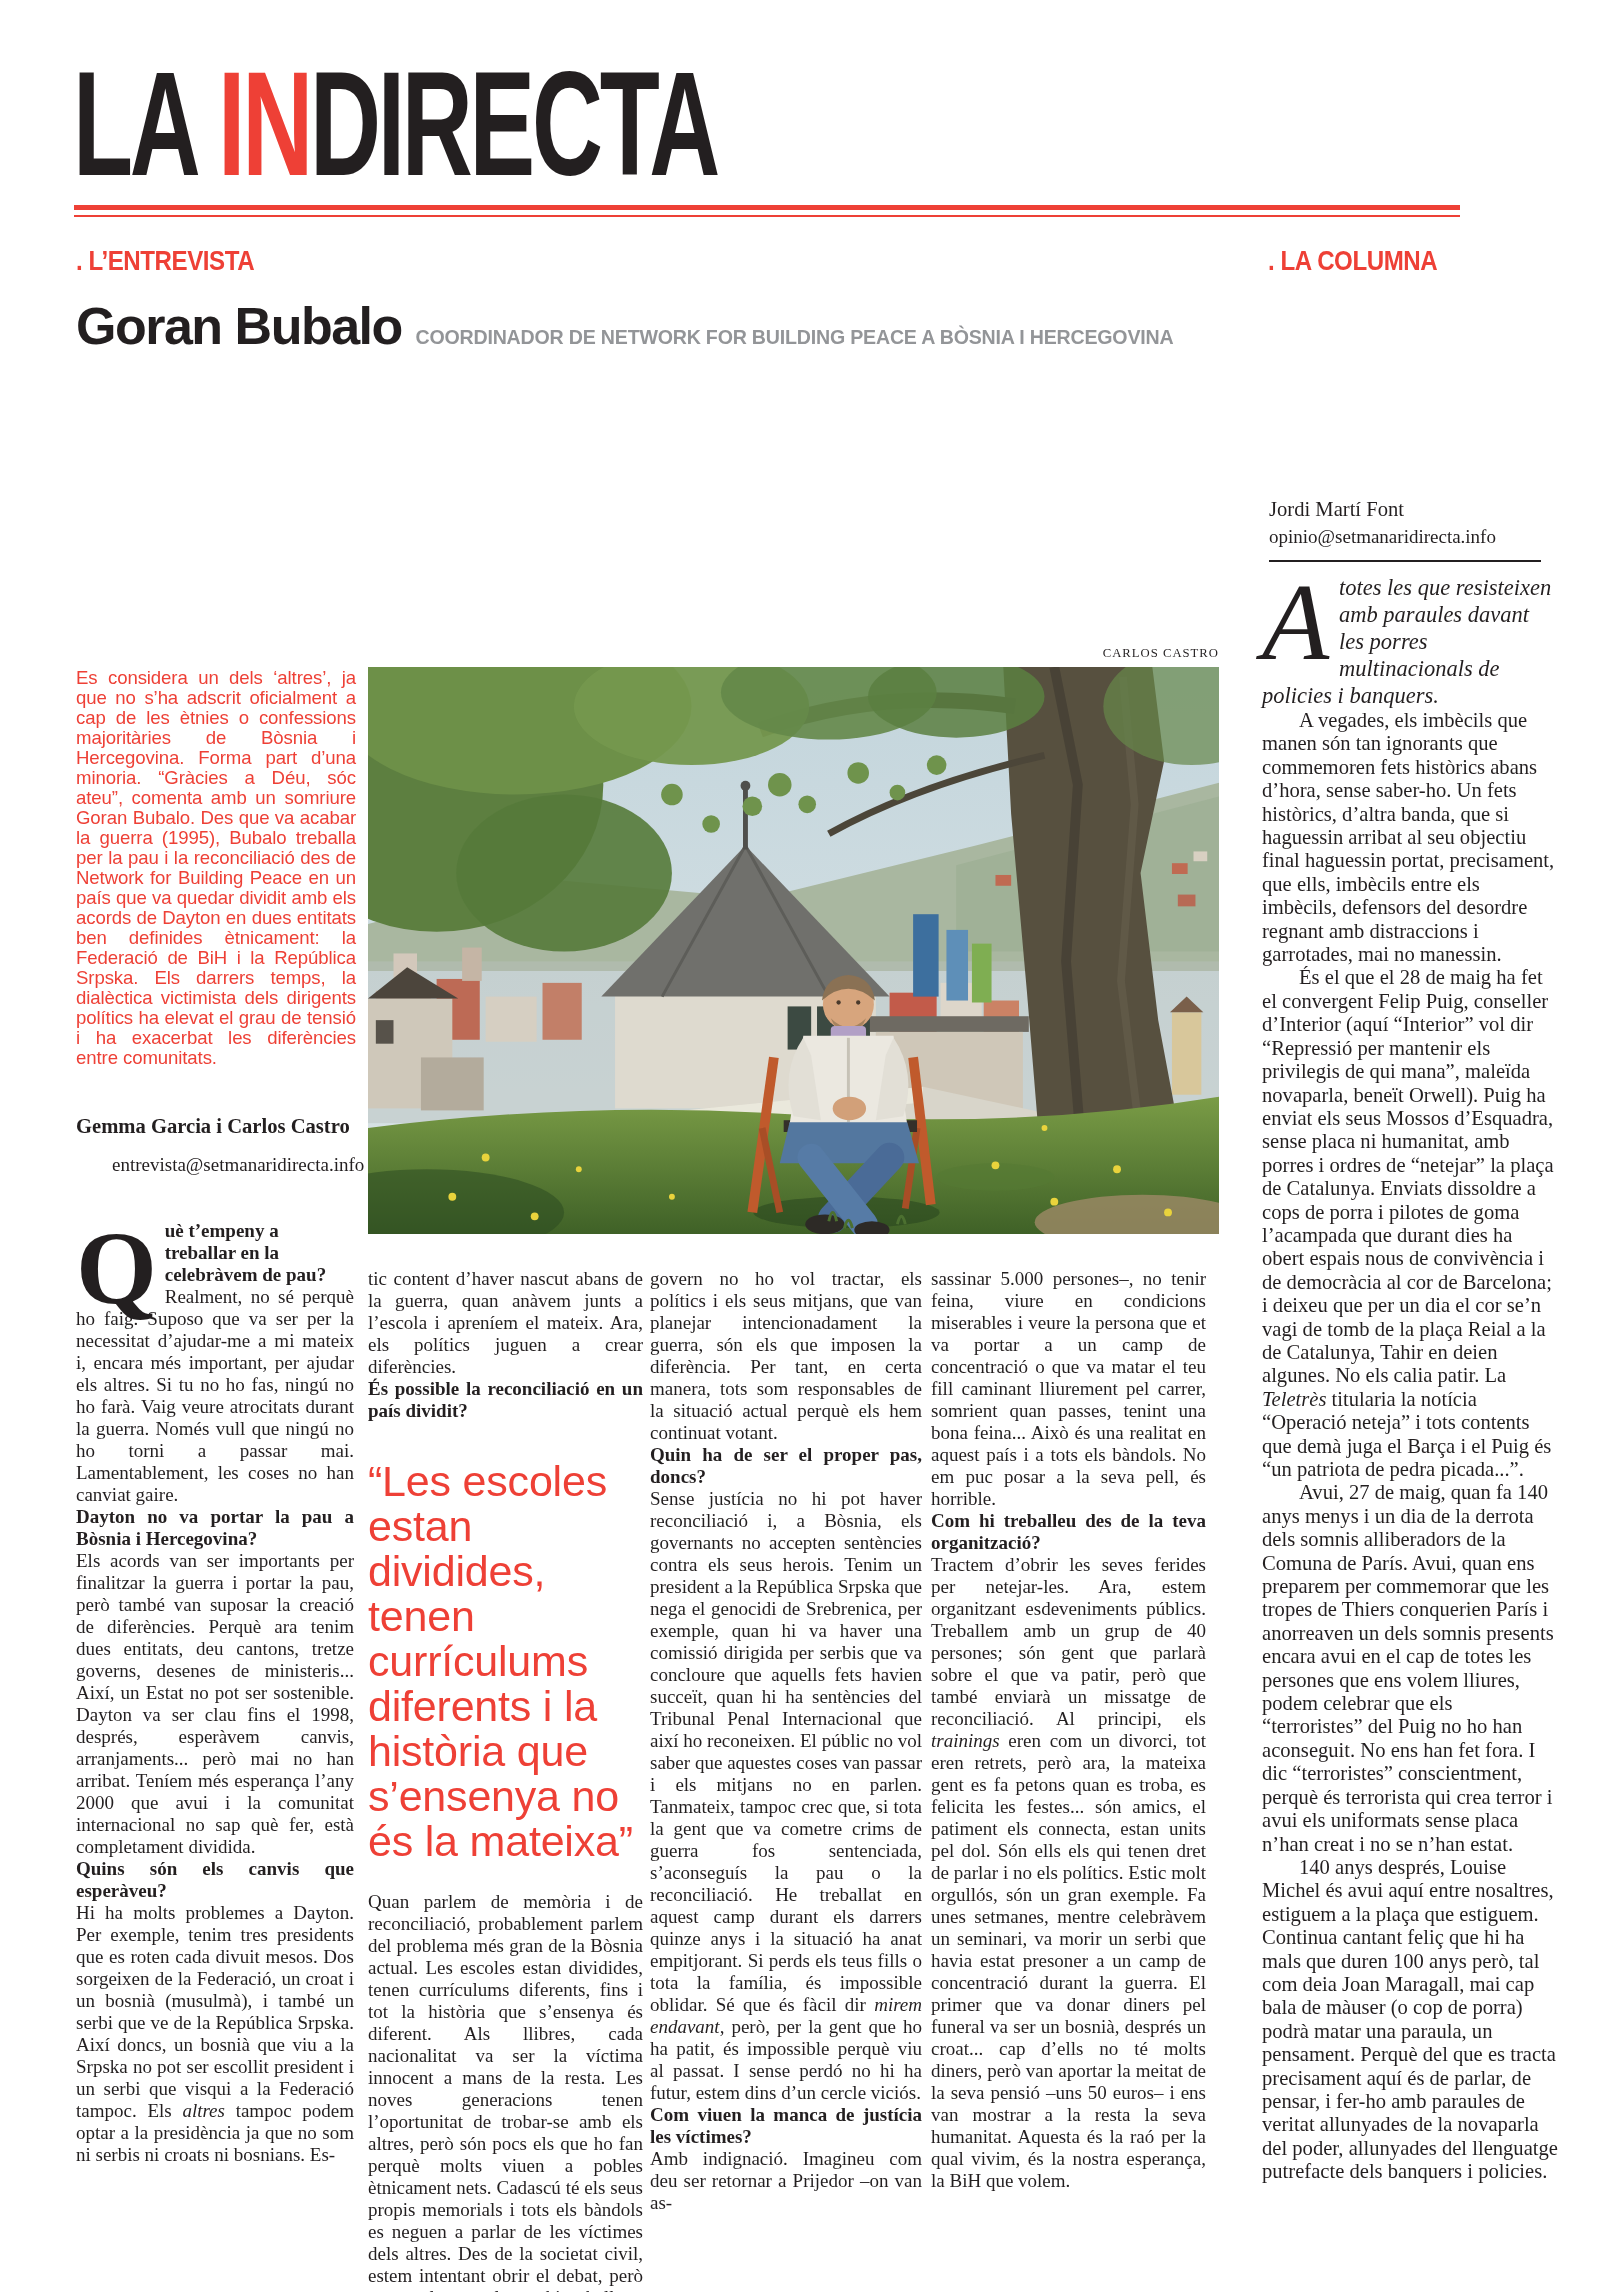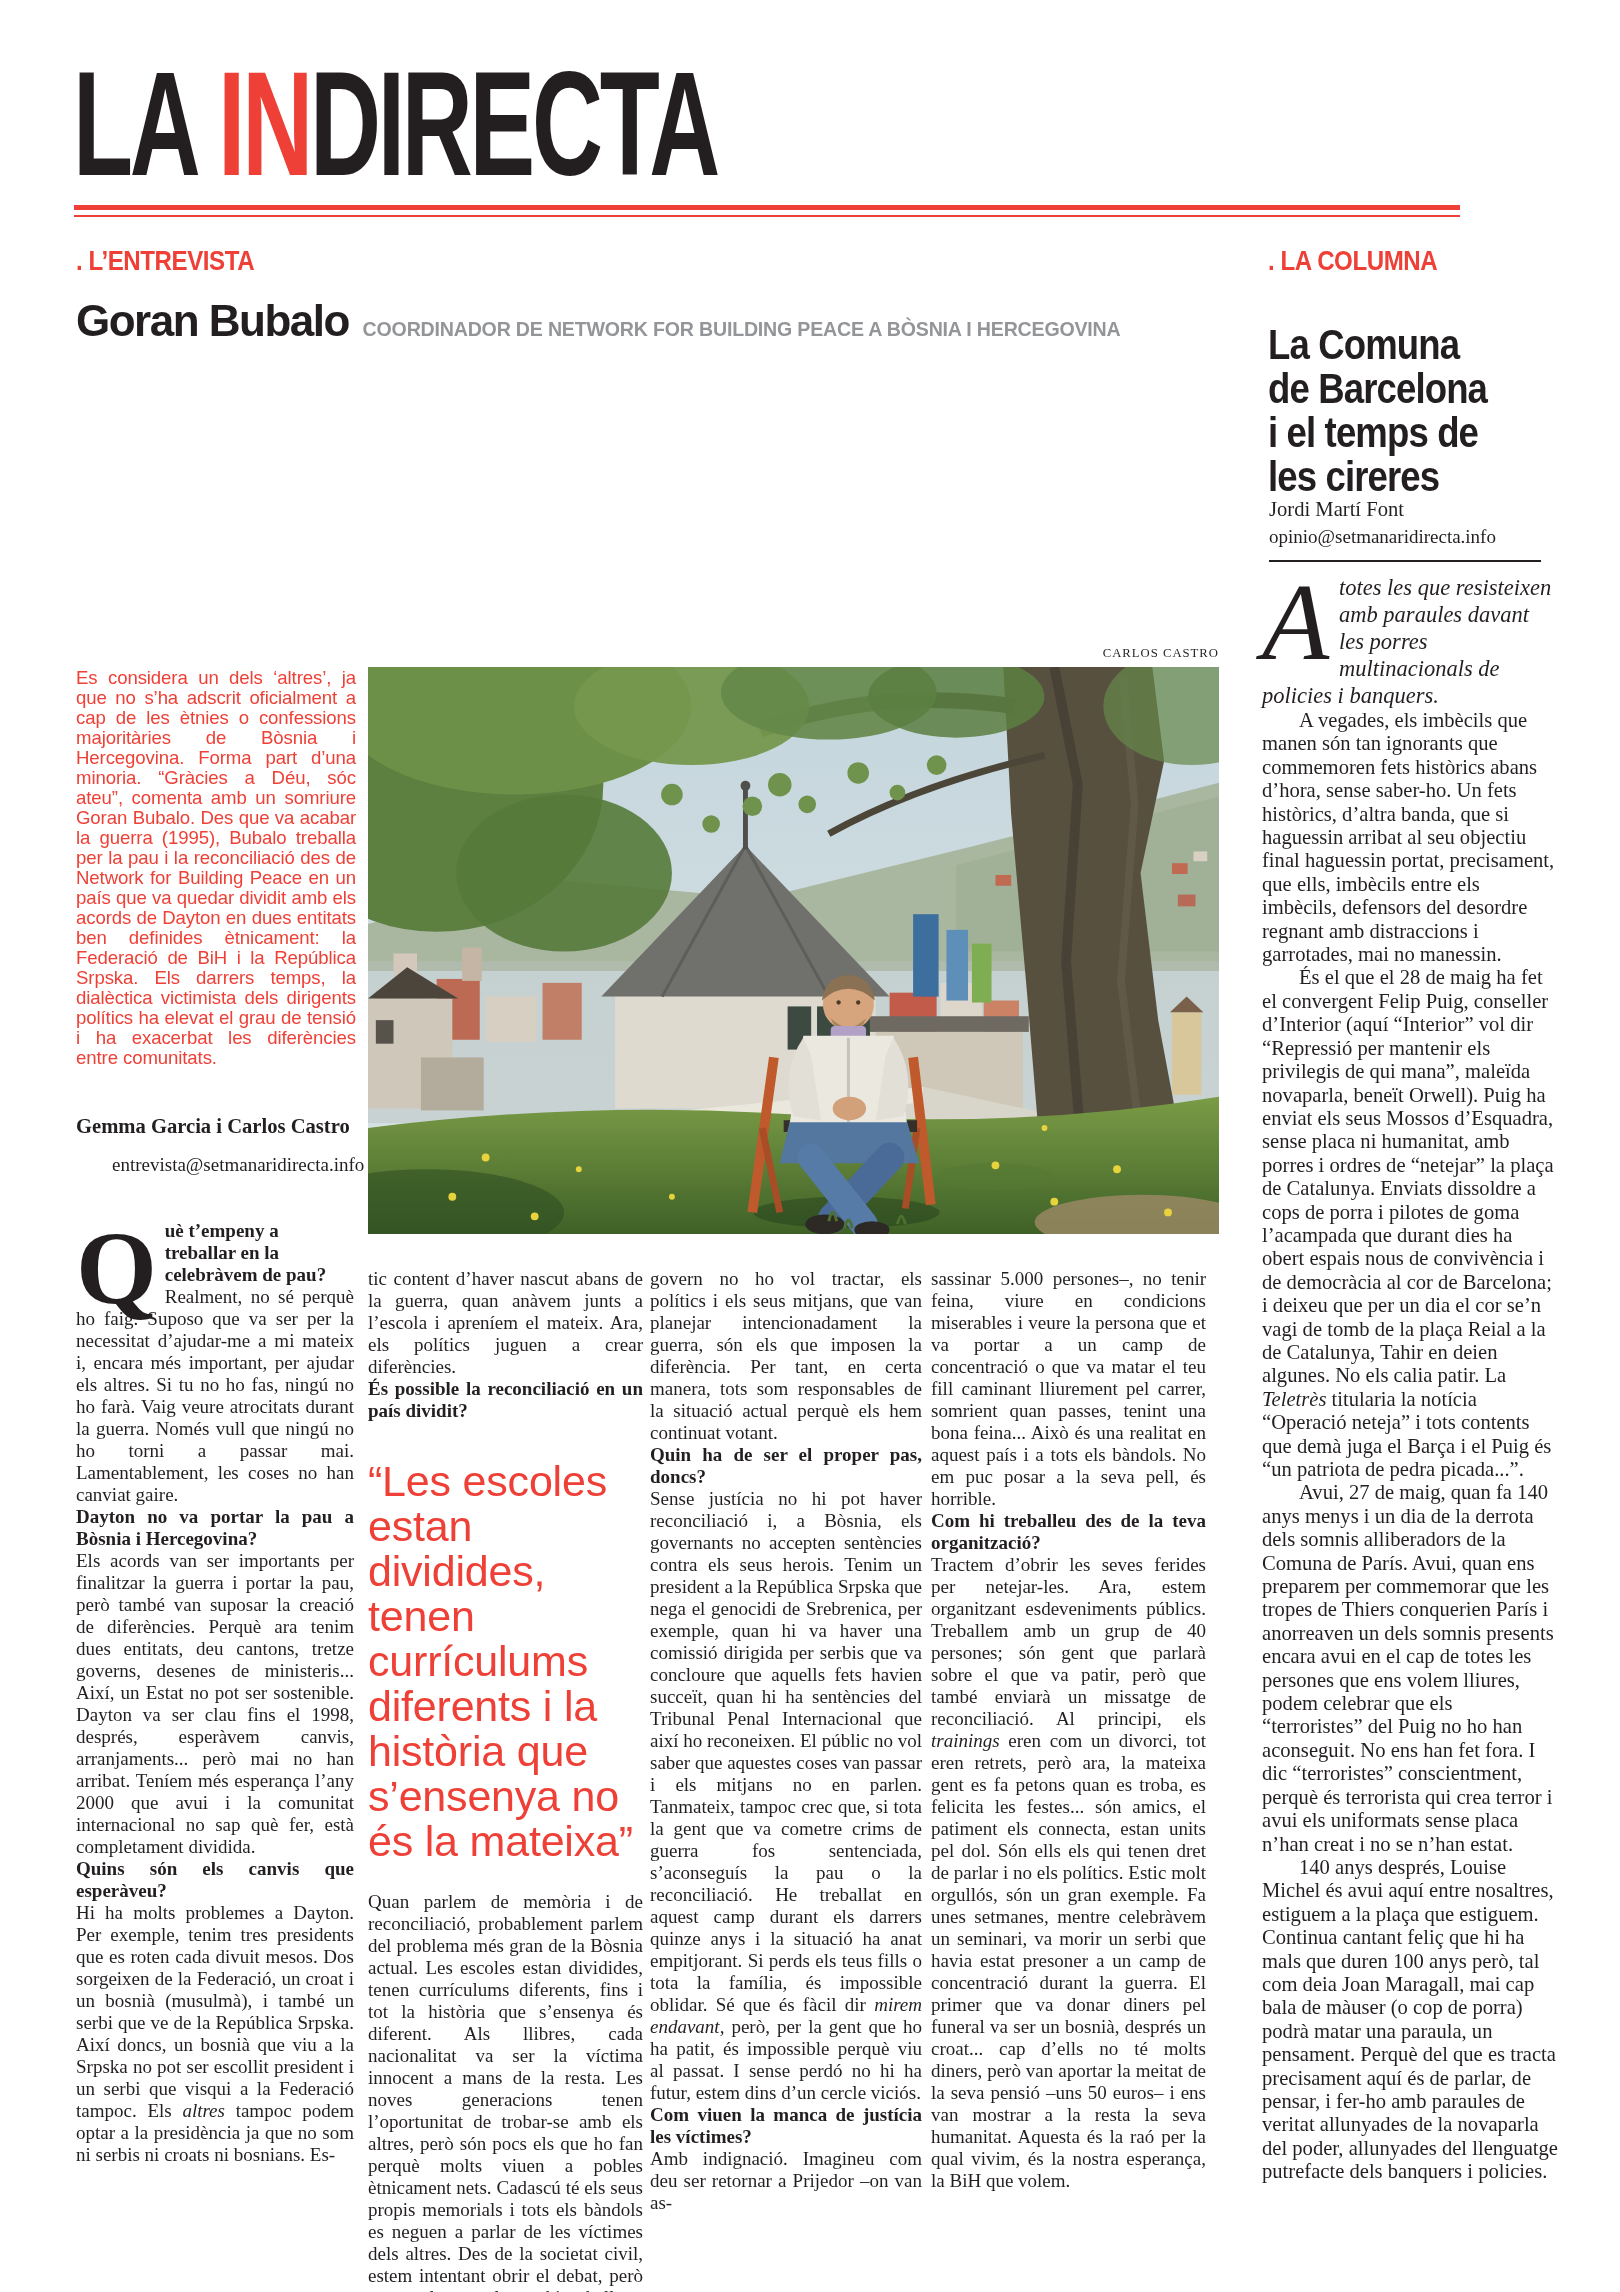--- a/index.html
+++ b/index.html
@@ -18,21 +18,21 @@
 
   
   .kicker{font-family:"Liberation Sans",sans-serif;font-weight:bold;font-size:27.4px;
           color:var(--red);white-space:nowrap;letter-spacing:-0.5px;
           transform:scaleX(0.88);transform-origin:0 0;}
   #kicker-ent{left:76px;top:245px;}
   #kicker-col{left:1268px;top:245px;}
 
   
   .nameline{left:76px;top:296px;white-space:nowrap;}
-  .name{font-family:"Liberation Sans",sans-serif;font-weight:bold;font-size:44px;letter-spacing:-1.5px;}
+  .name{font-family:"Liberation Sans",sans-serif;font-weight:bold;font-size:52px;letter-spacing:-1.5px;}
   .role{font-family:"Liberation Sans",sans-serif;font-weight:bold;font-size:19.6px;
         color:var(--gray);letter-spacing:-0.2px;margin-left:13.7px;}
   .headline{left:73px;top:374px;}
   .headline div{font-family:"Liberation Sans",sans-serif;font-weight:bold;font-size:90px;
                 line-height:90px;letter-spacing:-2.5px;white-space:nowrap;
                 transform:scaleX(0.86);transform-origin:0 0;}
 
   
   .intro{left:76px;top:668px;width:280px;font-family:"Liberation Sans",sans-serif;
          font-size:18.6px;line-height:20px;color:var(--red);text-align:justify;letter-spacing:-0.1px;}
@@ -246,26 +246,20 @@
       <div class="blk blk-a"><span>Sense justícia no hi pot haver reconciliació i, a Bòsnia, els governants no accepten sentències contra els seus herois. Tenim un president a la República Srpska que nega el genocidi de Srebrenica, per exemple, quan hi va haver una comissió dirigida per serbis que va concloure que aquells fets havien succeït, quan hi ha sentències del Tribunal Penal Internacional que així ho reconeixen. El públic no vol saber que aquestes coses van passar i els mitjans no en parlen. Tanmateix, tampoc crec que, si tota la gent que va cometre crims de guerra fos sentenciada, s’aconseguís la pau o la reconciliació. He treballat en aquest camp durant els darrers quinze anys i la situació ha anat empitjorant. Si perds els teus fills o tota la família, és impossible oblidar. Sé que és fàcil dir </span><span class="it">mirem endavant</span><span>, però, per la gent que ho ha patit, és impossible perquè viu al passat. I sense perdó no hi ha futur, estem dins d’un cercle viciós.</span></div>
       <div class="blk blk-q"><span>Com viuen la manca de justícia les víctimes?</span></div>
       <div class="blk blk-a"><span>Amb indignació. Imagineu com deu ser retornar a Prijedor –on van as-</span></div>
     </div>
   <div class="col" id="col4">
       <div class="blk blk-a"><span>sassinar 5.000 persones–, no tenir feina, viure en condicions miserables i veure la persona que et va portar a un camp de concentració o que va matar el teu fill caminant lliurement pel carrer, somrient quan passes, tenint una bona feina... Això és una realitat en aquest país i a tots els bàndols. No em puc posar a la seva pell, és horrible.</span></div>
       <div class="blk blk-q"><span>Com hi treballeu des de la teva organització?</span></div>
       <div class="blk blk-a"><span>Tractem d’obrir les seves ferides per netejar-les. Ara, estem organitzant esdeveniments públics. Treballem amb un grup de 40 persones; són gent que parlarà sobre el que va patir, però que també enviarà un missatge de reconciliació. Al principi, els </span><span class="it">trainings</span><span> eren com un divorci, tot eren retrets, però ara, la mateixa gent es fa petons quan es troba, es felicita les festes... són amics, el patiment els connecta, estan units pel dol. Són ells els qui tenen dret de parlar i no els polítics. Estic molt orgullós, són un gran exemple. Fa unes setmanes, mentre celebràvem un seminari, va morir un serbi que havia estat presoner a un camp de concentració durant la guerra. El primer que va donar diners pel funeral va ser un bosnià, després un croat... cap d’ells no té molts diners, però van aportar la meitat de la seva pensió –uns 50 euros– i ens van mostrar a la resta la seva humanitat. Aquesta és la raó per la qual vivim, és la nostra esperança, la BiH que volem.</span></div>
     </div>
 
-  <div class="abs columna-title">
-    <div>La Comuna</div>
-    <div>de Barcelona</div>
-    <div>i el temps de</div>
-    <div>les cireres</div>
-  </div>
   <div class="abs col-author">Jordi Martí Font</div>
   <div class="abs col-email">opinio@setmanaridirecta.info</div>
   <div class="abs col-rule"></div>
   <div id="colright">
       <div class="blk blk-ital-lead"><span class="dropcap">A</span><span>totes les que resisteixen amb paraules davant les porres multinacionals de policies i banquers.</span></div>
       <div class="blk blk-ind"><span>A vegades, els imbècils que manen són tan ignorants que commemoren fets històrics abans d’hora, sense saber-ho. Un fets històrics, d’altra banda, que si haguessin arribat al seu objectiu final haguessin portat, precisament, que ells, imbècils entre els imbècils, defensors del desordre regnant amb distraccions i garrotades, mai no manessin.</span></div>
       <div class="blk blk-ind"><span>És el que el 28 de maig ha fet el convergent Felip Puig, conseller d’Interior (aquí “Interior” vol dir “Repressió per mantenir els privilegis de qui mana”, maleïda novaparla, beneït Orwell). Puig ha enviat els seus Mossos d’Esquadra, sense placa ni humanitat, amb porres i ordres de “netejar” la plaça de Catalunya. Enviats dissoldre a cops de porra i pilotes de goma l’acampada que durant dies ha obert espais nous de convivència i de democràcia al cor de Barcelona; i deixeu que per un dia el cor se’n vagi de tomb de la plaça Reial a la de Catalunya, Tahir en deien algunes. No els calia patir. La </span><span class="it">Teletrès</span><span> titularia la notícia “Operació neteja” i tots contents que demà juga el Barça i el Puig és “un patriota de pedra picada...”.</span></div>
       <div class="blk blk-ind"><span>Avui, 27 de maig, quan fa 140 anys menys i un dia de la derrota dels somnis alliberadors de la Comuna de París. Avui, quan ens preparem per commemorar que les tropes de Thiers conquerien París i anorreaven un dels somnis presents encara avui en el cap de totes les persones que ens volem lliures, podem celebrar que els “terroristes” del Puig no ho han aconseguit. No ens han fet fora. I dic “terroristes” conscientment, perquè és terrorista qui crea terror i avui els uniformats sense placa n’han creat i no se n’han estat.</span></div>
       <div class="blk blk-ind"><span>140 anys després, Louise Michel és avui aquí entre nosaltres, estiguem a la plaça que estiguem. Continua cantant feliç que hi ha mals que duren 100 anys però, tal com deia Joan Maragall, mai cap bala de màuser (o cop de porra) podrà matar una paraula, un pensament. Perquè del que es tracta precisament aquí és de parlar, de pensar, i fer-ho amb paraules de veritat allunyades de la novaparla del poder, allunyades del llenguatge putrefacte dels banquers i policies.</span></div>
     </div>

